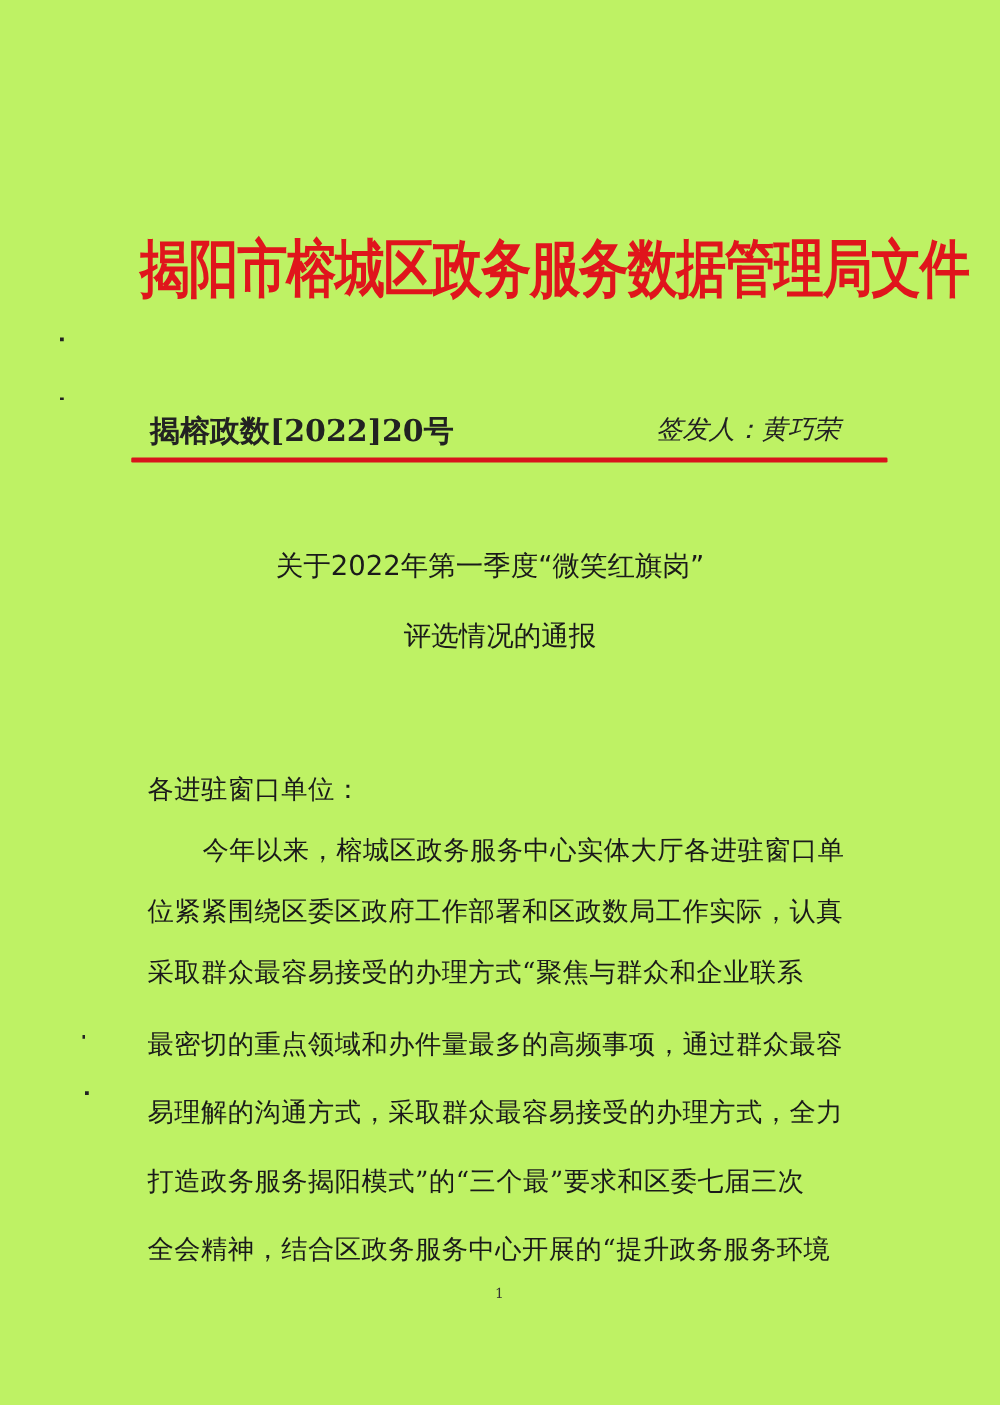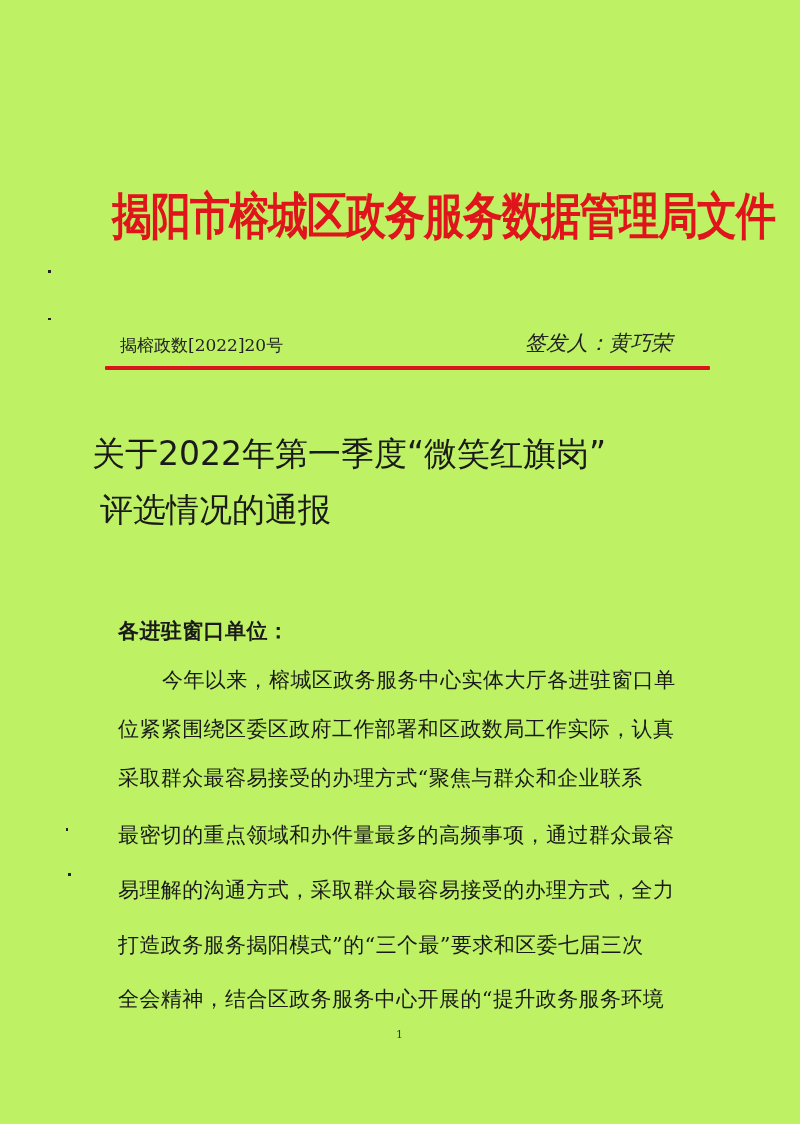--- a/index.html
+++ b/index.html
@@ -35,24 +35,25 @@
       color: #e0151c;
       letter-spacing: -1px;
       transform: scaleY(1.25);
       transform-origin: top center;
       white-space: nowrap;
     }
     .doc-number {
       position: absolute;
       left: 120px;
       top: 330px;
-      font-size: 17px;
+      font-size: 24px;
       line-height: 30px;
       color: #222;
       white-space: nowrap;
+      font-weight: bold;
     }
     .signer {
       position: absolute;
       left: 525px;
       top: 328px;
       font-size: 21px;
       line-height: 30px;
       color: #222;
       white-space: nowrap;
       font-style: italic;
@@ -63,23 +64,23 @@
       top: 366px;
       width: 605px;
       height: 4px;
       background: #d8141c;
       border-radius: 1px;
     }
     .doc-title {
       position: absolute;
       left: 100px;
       width: 600px;
-      text-align: left;
+      text-align: center;
       font-family: "DejaVu Sans", "Liberation Sans", sans-serif;
-      font-size: 33px;
+      font-size: 22px;
       line-height: 36px;
       color: #1a1a1a;
       white-space: nowrap;
     }
     .doc-title.line1 { top: 436px; left: 92px; }
     .doc-title.line2 { top: 492px; }
     .body-line {
       position: absolute;
       left: 118px;
       font-family: "DejaVu Serif", "Liberation Serif", serif;
@@ -112,21 +113,21 @@
 
   <div class="doc-number">揭榕政数[2022]20号</div>
 
   <div class="signer"><span>签发人：</span><span>黄巧荣</span></div>
 
   <div class="red-rule"></div>
 
   <div class="doc-title line1">关于2022年第一季度“微笑红旗岗”</div>
   <div class="doc-title line2">评选情况的通报</div>
 
-  <div class="body-line" style="top:616px;font-weight:bold;">各进驻窗口单位：</div>
+  <div class="body-line" style="top:616px;">各进驻窗口单位：</div>
 
   <div class="body-line indent" style="top:665px;">今年以来，榕城区政务服务中心实体大厅各进驻窗口单</div>
   <div class="body-line" style="top:714px;text-align:center;">位紧紧围绕区委区政府工作部署和区政数局工作实际，认真</div>
   <div class="body-line" style="top:763px;">采取群众最容易接受的办理方式“聚焦与群众和企业联系</div>
   <div class="body-line" style="top:875px;">易理解的沟通方式，采取群众最容易接受的办理方式，全力</div>
   <div class="body-line" style="top:820px;">最密切的重点领域和办件量最多的高频事项，通过群众最容</div>
   <div class="body-line" style="top:930px;">打造政务服务揭阳模式”的“三个最”要求和区委七届三次</div>
   <div class="body-line" style="top:984px;">全会精神，结合区政务服务中心开展的“提升政务服务环境</div>
 
   <div class="page-number">1</div>

